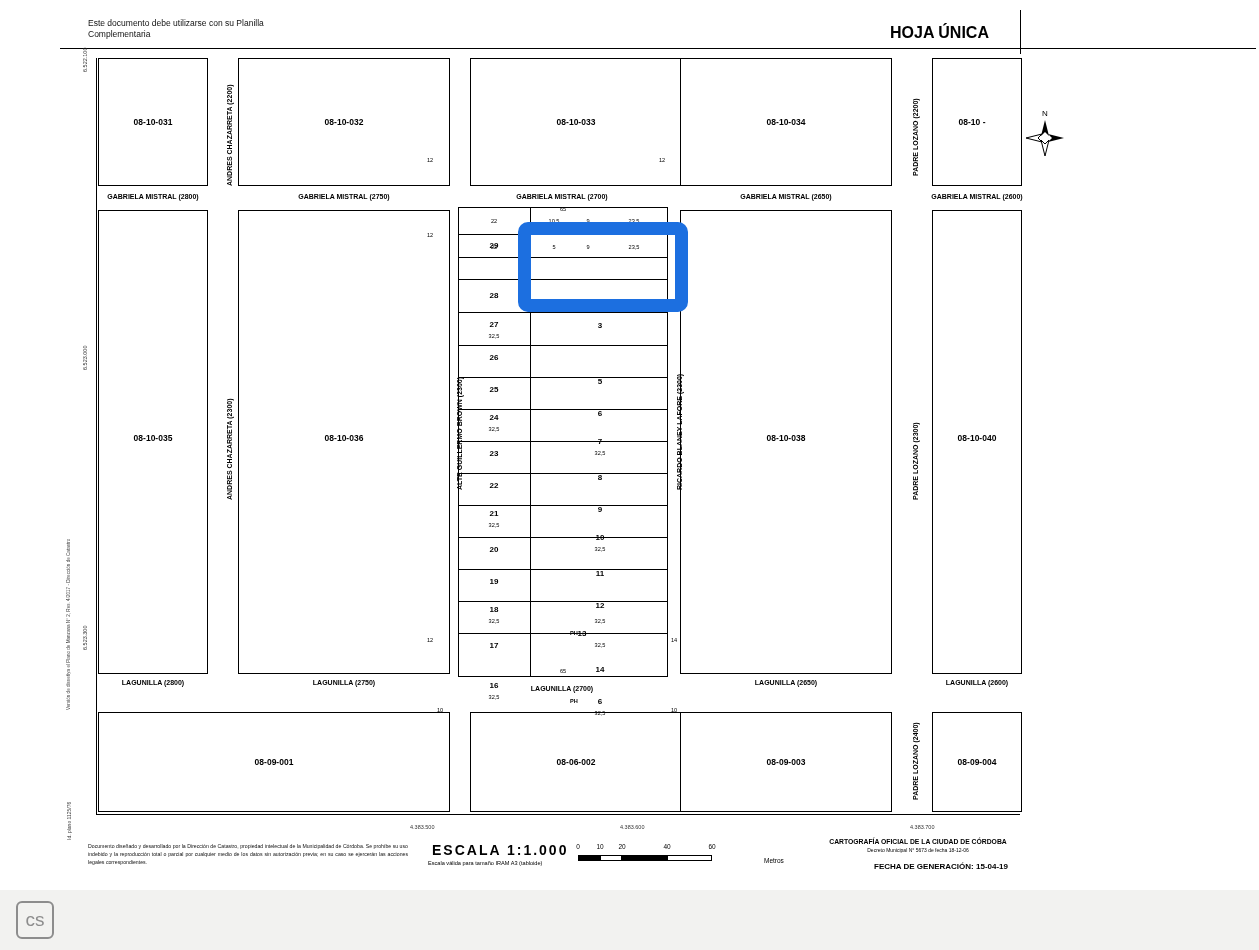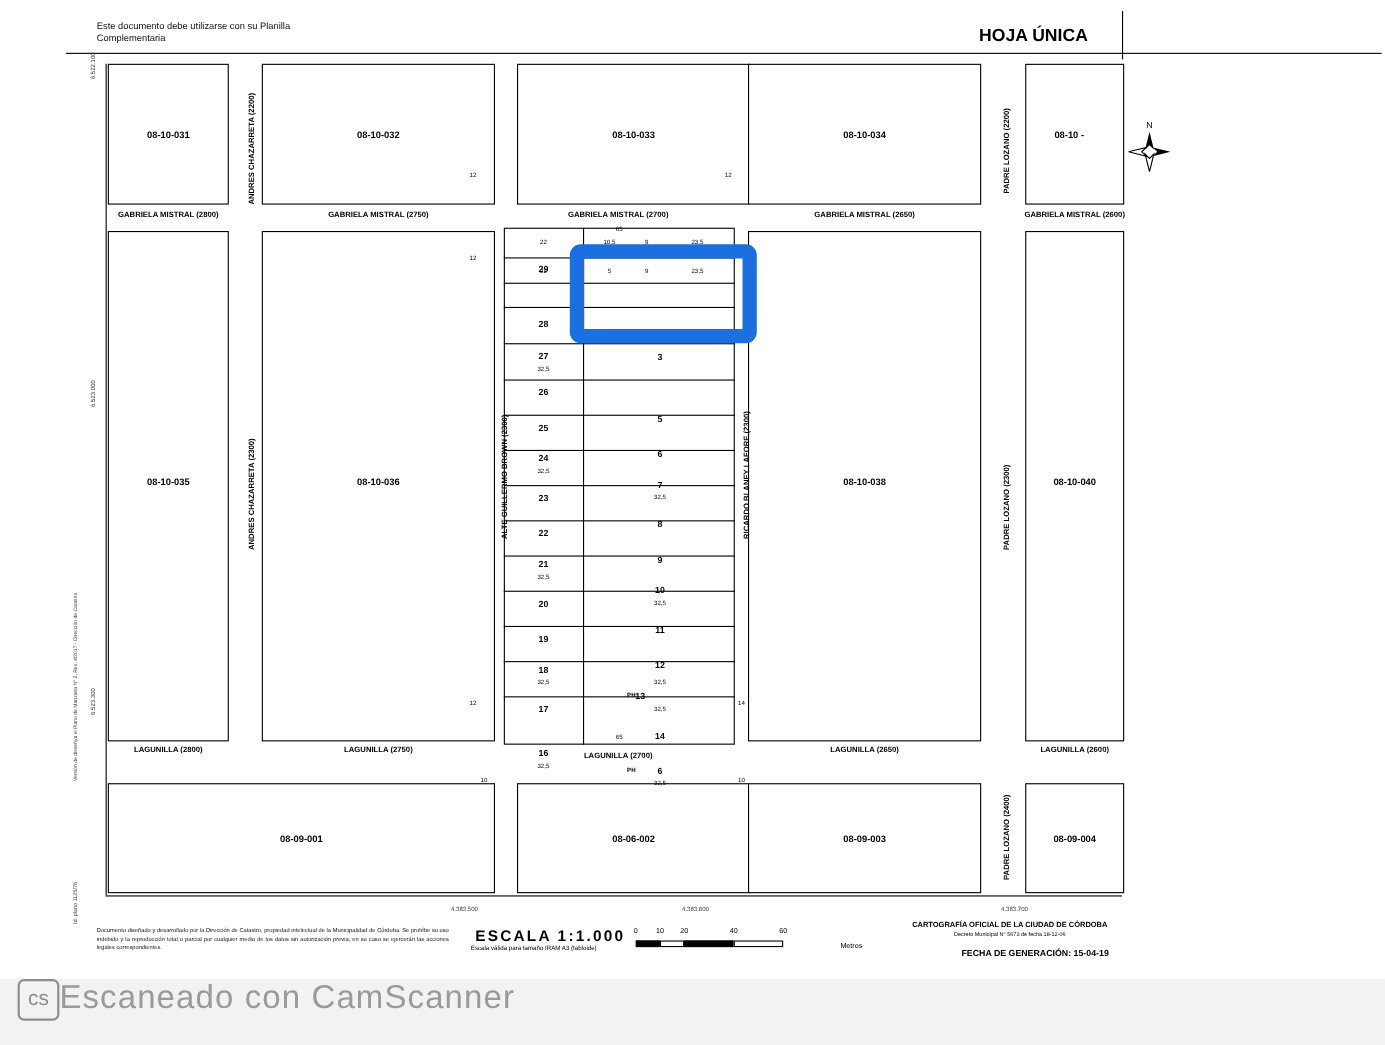--- a/index.html
+++ b/index.html
@@ -1,18 +1,18 @@
 <!DOCTYPE html>
 <html><head>
 <meta charset="utf-8">
 <style>
   html,body{margin:0;padding:0;background:#ffffff;}
   body{width:1259px;height:950px;font-family:"Liberation Sans",sans-serif;color:#000;overflow:hidden;position:relative;}
   .sheet{position:absolute;left:0;top:0;width:1089px;height:890px;background:#fff;}
-  .camscanner{position:absolute;left:0;top:890px;width:1259px;height:60px;background:#f2f2f0;display:flex;align-items:flex-start;gap:0;padding-left:16px;box-sizing:border-box;}
+  .camscanner{position:absolute;left:0;top:890px;width:1259px;height:60px;background:#f2f2f0;display:flex;align-items:center;gap:14px;padding-left:16px;box-sizing:border-box;}
   .cs-logo{width:34px;height:34px;border:2px solid #8d8d8d;border-radius:6px;display:flex;align-items:center;justify-content:center;font-size:19px;color:#8d8d8d;font-family:"Liberation Sans",sans-serif;}
   .cs-text{font-size:30px;color:#9a9a9a;letter-spacing:1px;}
 
   
   .hdr-note{position:absolute;left:88px;top:18px;width:200px;font-size:8.5px;line-height:1.35;color:#111;}
   .hdr-title{position:absolute;left:380px;top:20px;width:330px;text-align:center;font-size:17px;font-weight:bold;letter-spacing:3px;}
   .hdr-hoja{position:absolute;left:890px;top:24px;width:140px;text-align:left;font-size:16px;font-weight:bold;}
   .vline{position:absolute;background:#000;}
   .hline{position:absolute;background:#000;}
 
@@ -263,14 +263,13 @@
       <polygon points="23,12 27,28 23,24 19,28" fill="#000"></polygon>
       <polygon points="23,48 19,32 23,36 27,32" fill="#fff" stroke="#000" stroke-width="1"></polygon>
       <polygon points="4,30 20,26 16,30 20,34" fill="#fff" stroke="#000" stroke-width="1"></polygon>
       <polygon points="42,30 26,26 30,30 26,34" fill="#000"></polygon>
     </svg>
   </div>
 </div>
 
 <div class="camscanner">
   <div class="cs-logo">cs</div>
-  <div class="cs-text">Escaneado con CamScanner</div>
 </div>
 
 </body></html>

